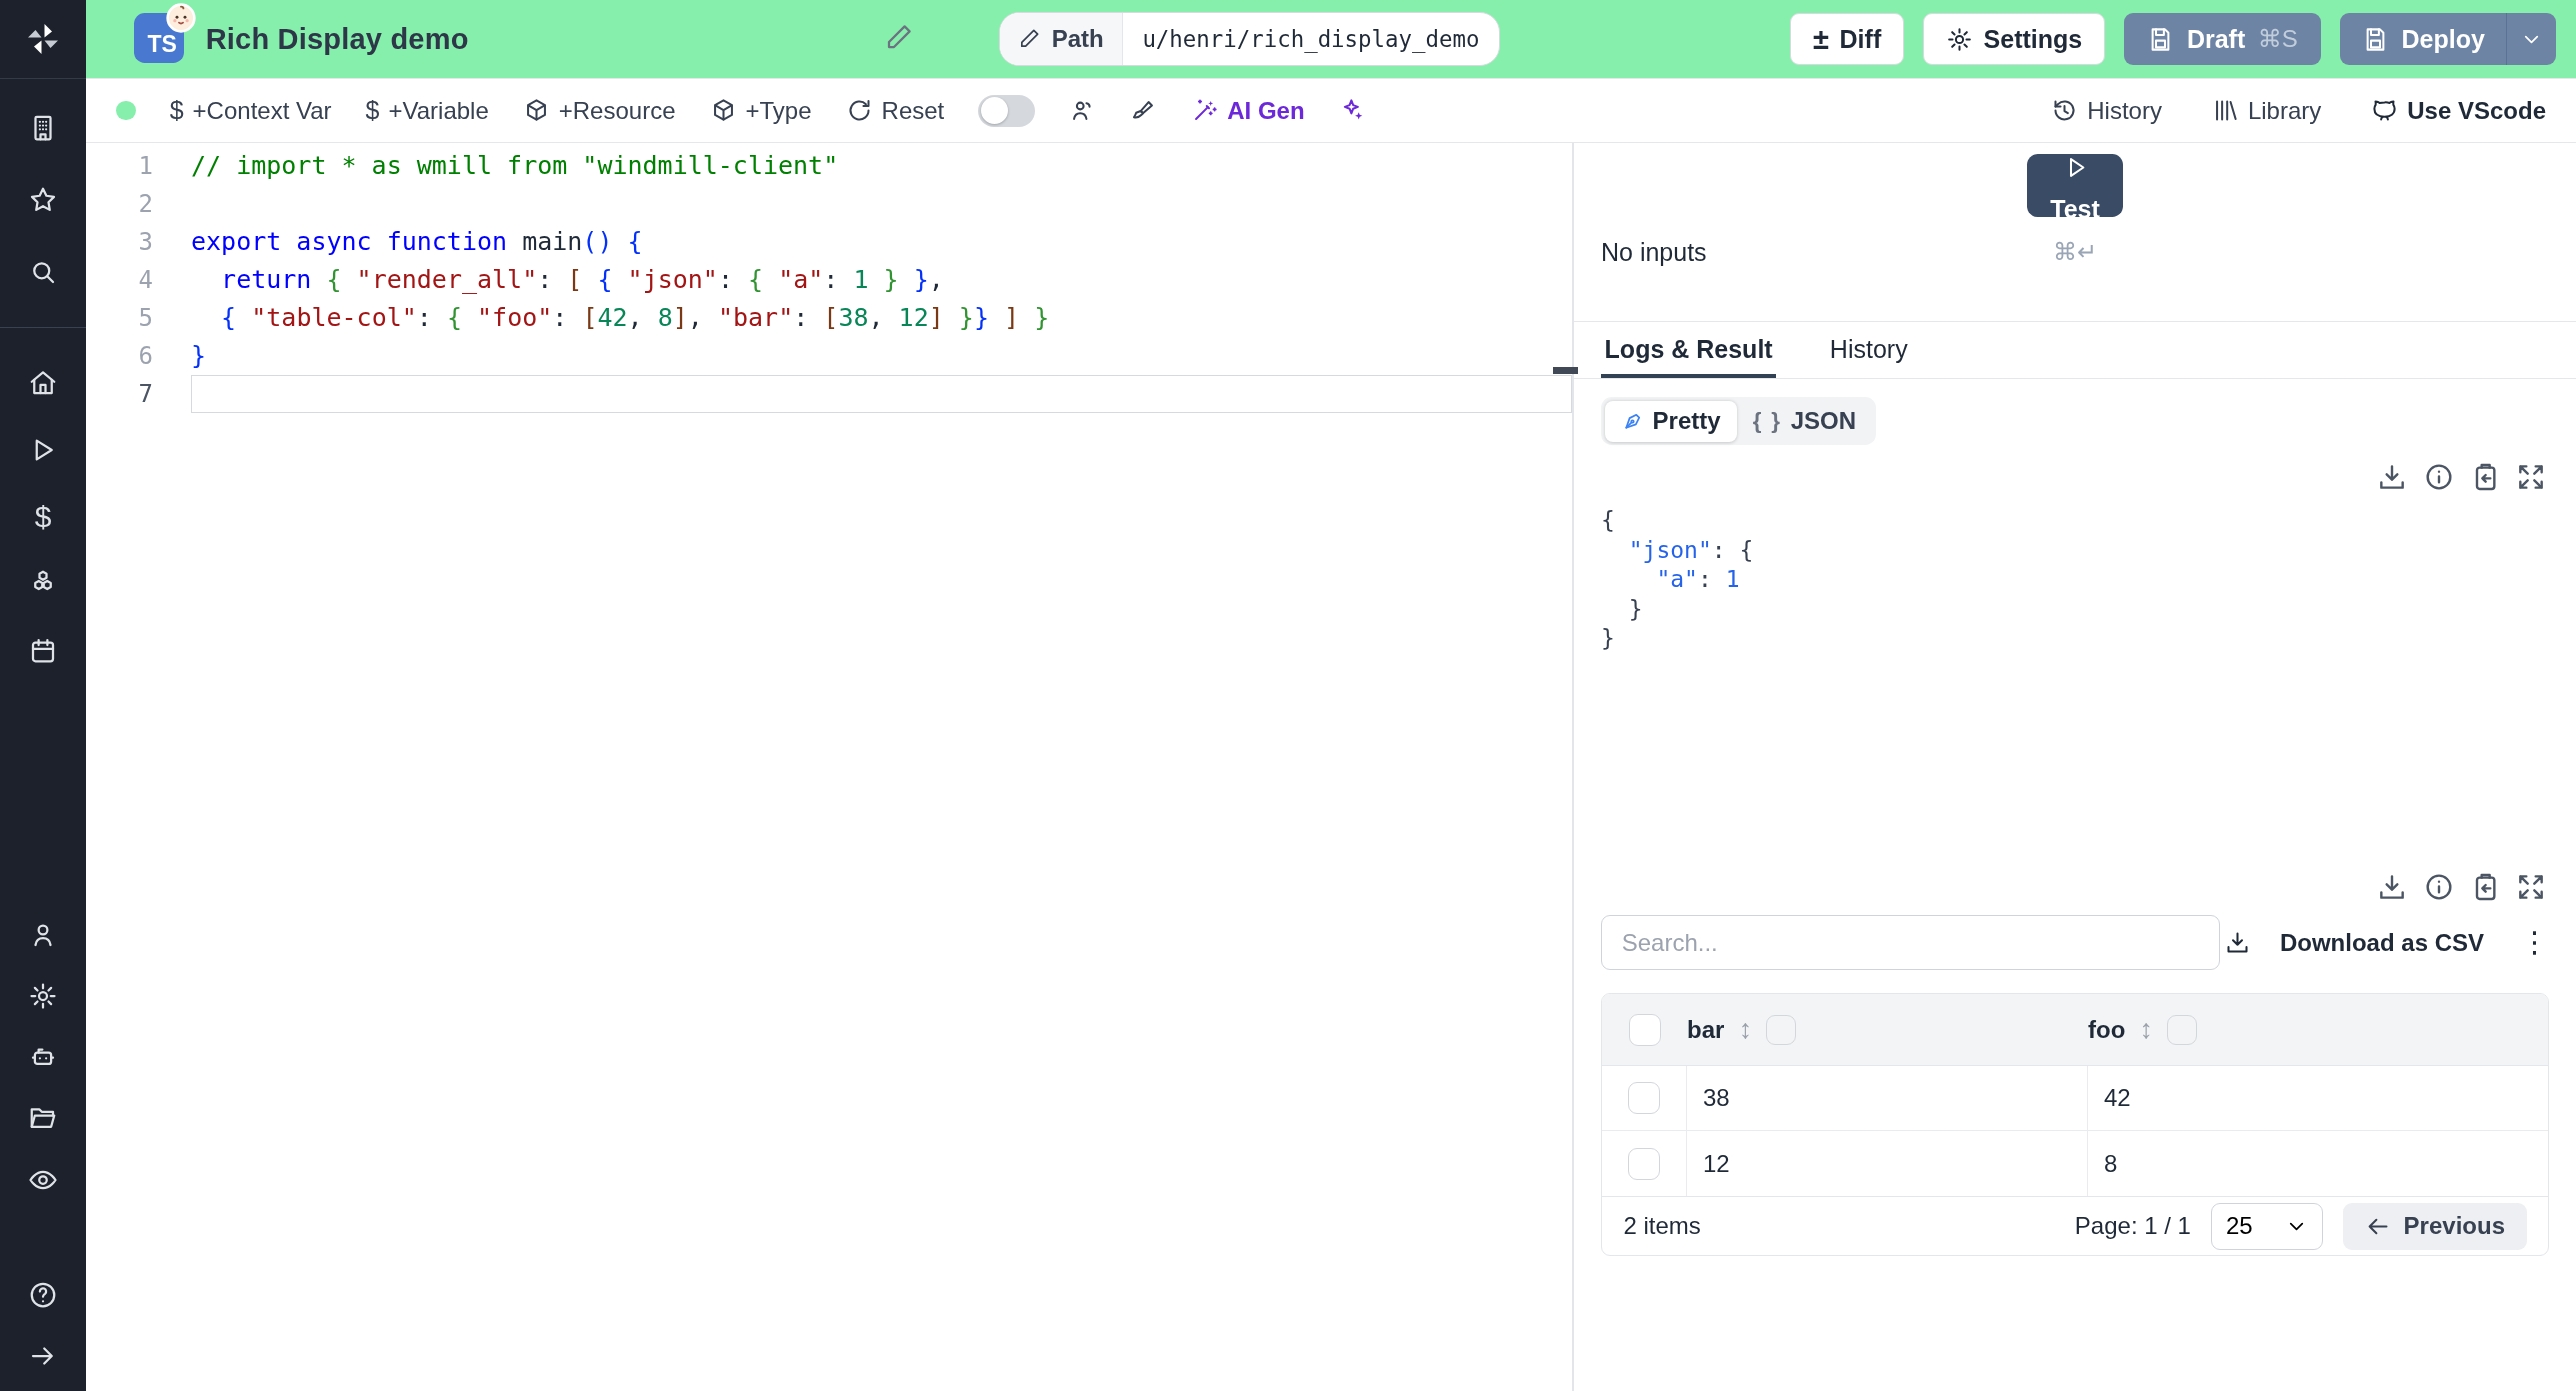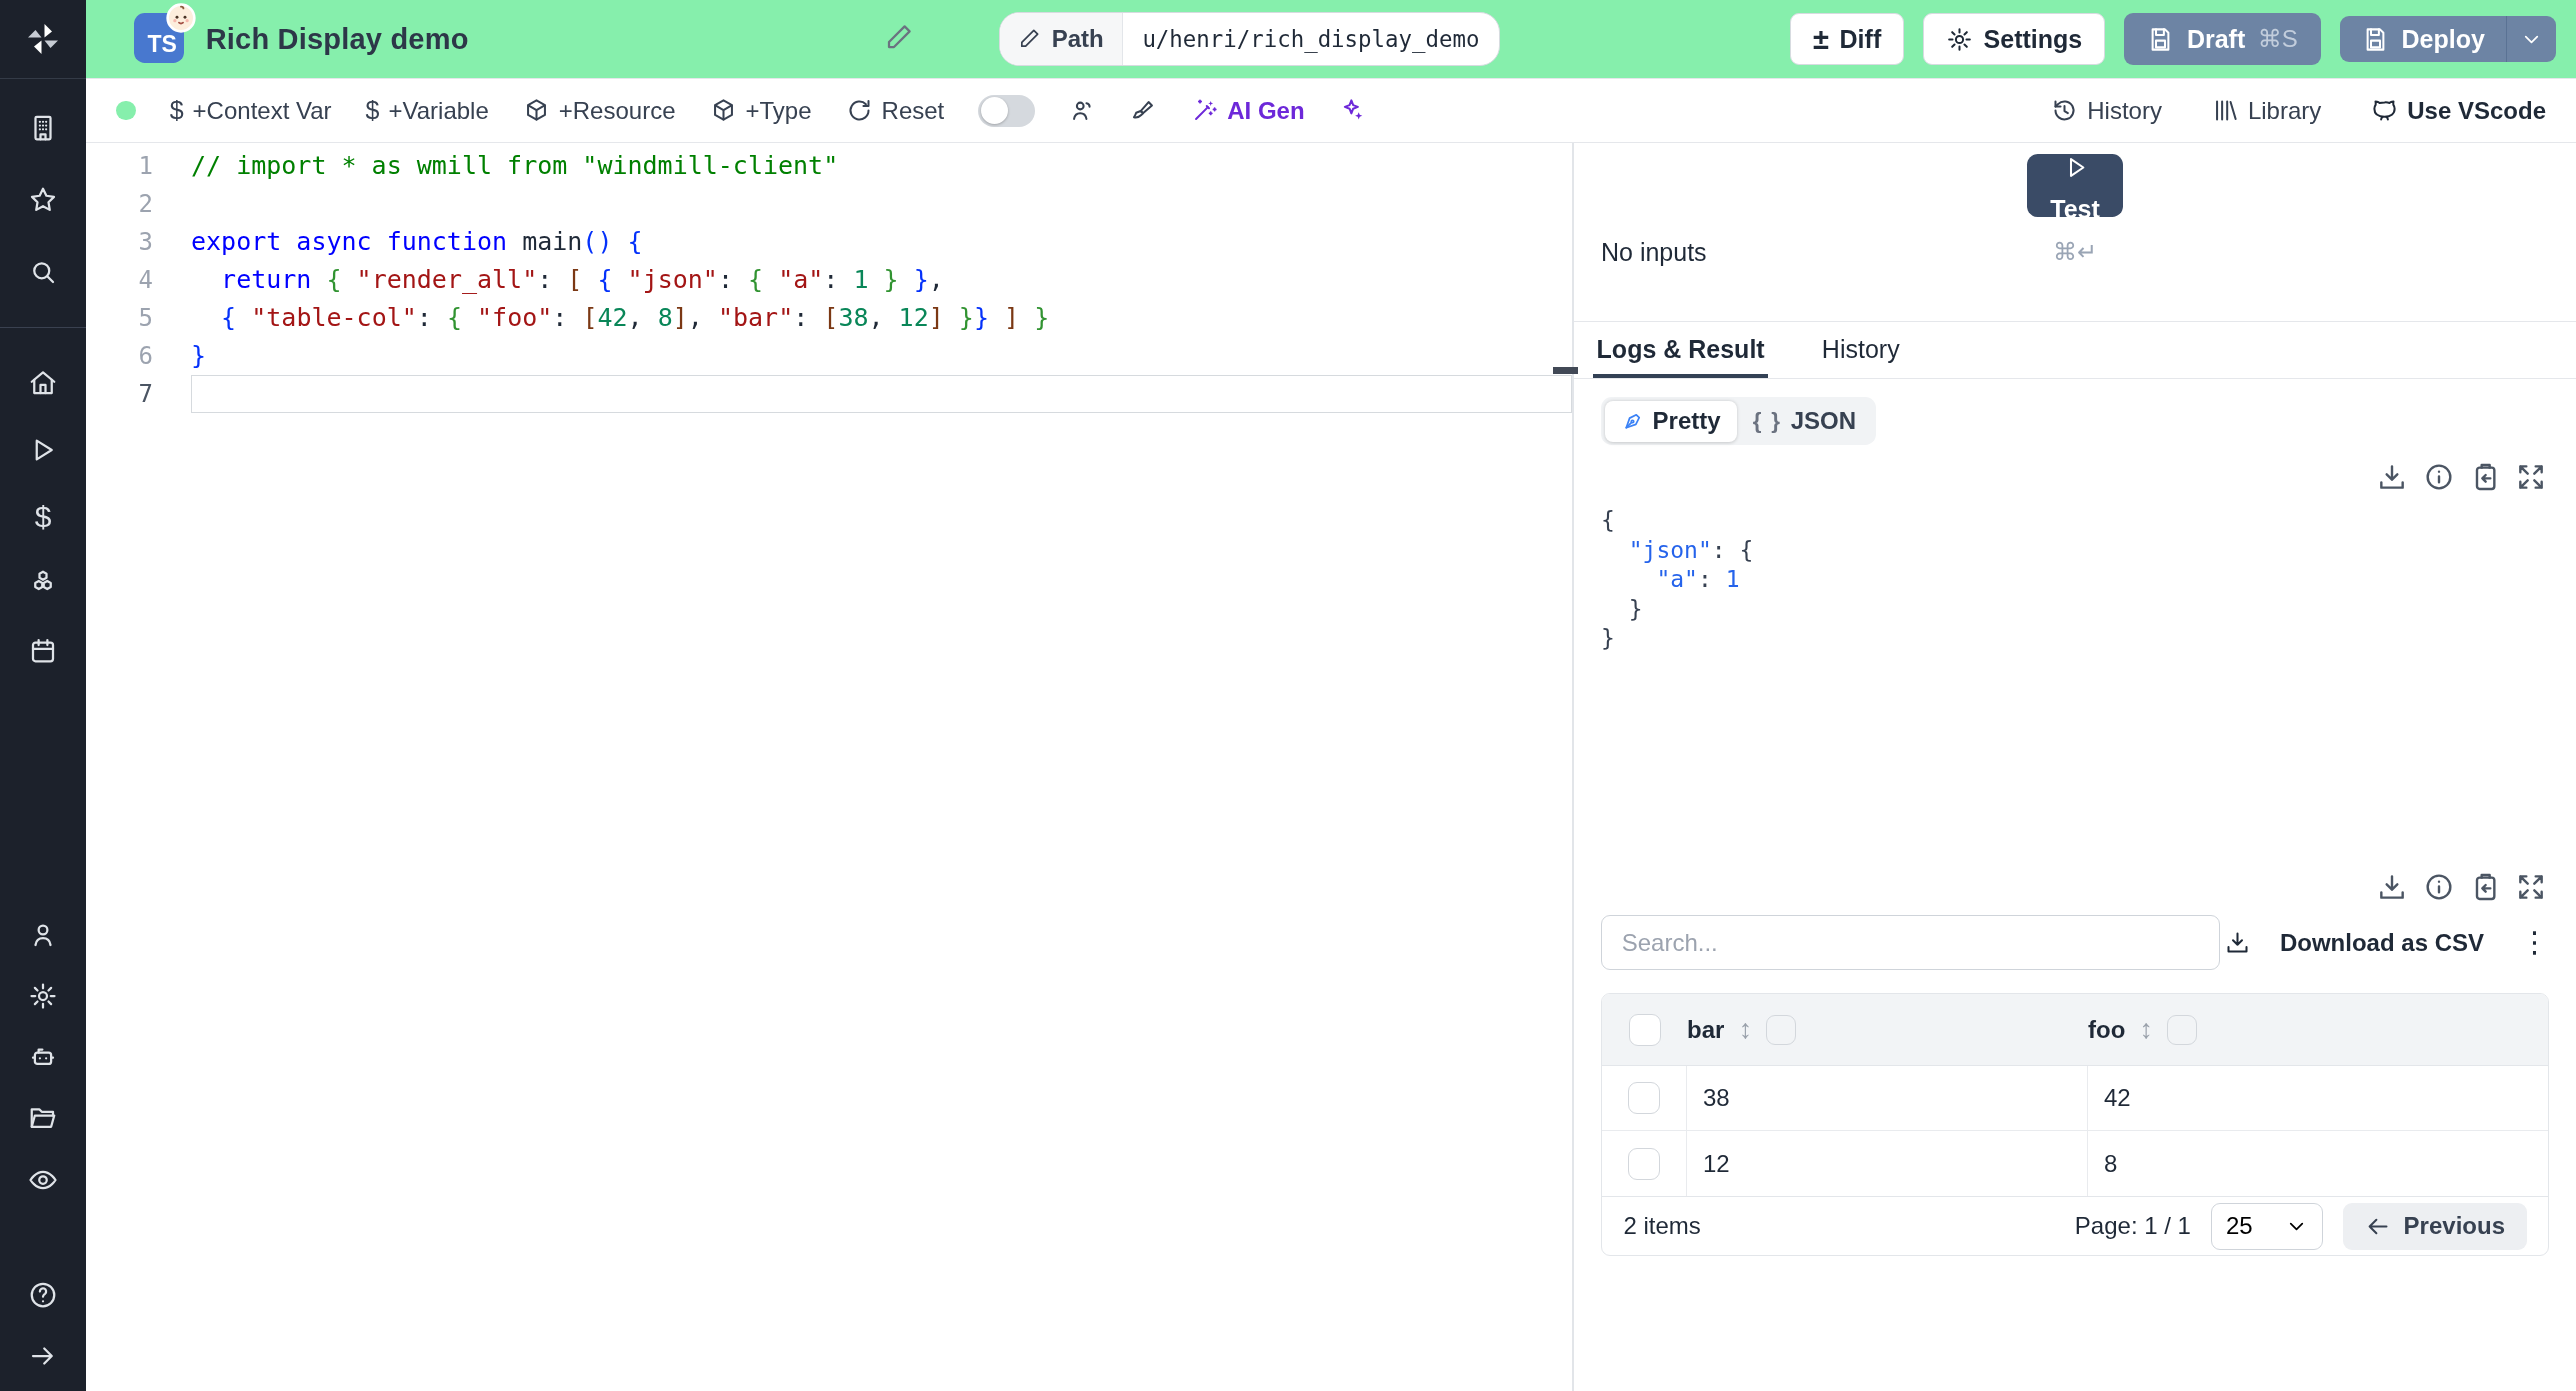--- a/index.html
+++ b/index.html
@@ -51,21 +51,21 @@
   .top-actions { margin-left:auto; display:flex; align-items:center; gap:19.7px; padding-right:19.7px; }
   .btn-outline { display:flex; align-items:center; gap:10.7px; height:52px; padding:0 21.5px;
     border:0.9px solid #d7dbe0; border-radius:9px; background:#fff; color:#1f2937;
     font-size:25px; font-weight:600; cursor:pointer; }
   .btn-slate { display:flex; align-items:center; gap:12.5px; height:52px; padding:0 23px;
     border:none; border-radius:9px; background:#6d84a4; color:#fff; font-size:25px;
     font-weight:700; cursor:pointer; }
   .shortcut-light { color:#c2cddc; font-weight:400; font-size:24px; }
   .deploy-split { display:flex; align-items:stretch; border-radius:9px; overflow:hidden; }
   .deploy-main { display:flex; align-items:center; gap:12.5px; background:#6d84a4; color:#fff;
-    padding:0 21.5px; height:46px; font-size:25px; font-weight:700; border:none; cursor:pointer; }
+    padding:0 21.5px; height:52px; font-size:25px; font-weight:700; border:none; cursor:pointer; }
   .deploy-caret { width:50px; background:#6d84a4; border:none; border-left:1.8px solid #5a7294;
     color:#fff; display:flex; align-items:center; justify-content:center; cursor:pointer; }
   .pm-glyph { font-size:29px; line-height:1; color:#1f2937; }
 
   
   .toolbar { height:64px; border-bottom:0.9px solid #e5e7eb; display:flex; align-items:center;
     padding:0 30px; gap:34px; flex:none; background:#fff; }
   .tb-item { display:flex; align-items:center; gap:9px; background:none; border:none;
     color:#374151; font-size:24px; font-weight:500; cursor:pointer; }
   .dot { width:19.7px; height:19.7px; border-radius:50%; background:#86efac; flex:none; }
@@ -96,21 +96,21 @@
 
   
   .rightpanel { width:1002px; flex:none; display:flex; flex-direction:column; background:#fff; min-height:0; }
   .test-row { display:flex; justify-content:center; padding-top:10.7px; }
   .test-btn { display:flex; align-items:center; gap:14.3px; height:63px; padding:0 23px;
     background:#3a4b66; border:none; border-radius:10.7px; color:#fff; font-size:25px;
     font-weight:700; cursor:pointer;flex-direction:column; }
   .test-shortcut { color:#9aa5b5; font-weight:400; font-size:24px; }
   .no-inputs { margin:21.5px 0 0 27px; font-size:25px; color:#1f2937; }
   .panel-sep { margin-top:54px; border-top:0.9px solid #e5e7eb; }
-  .tabbar { display:flex; border-bottom:0.9px solid #e5e7eb; padding-left:19px; gap:50px; }
+  .tabbar { display:flex; border-bottom:0.9px solid #e5e7eb; padding-left:27px; gap:50px; }
   .tab { background:none; border:none; font-size:25px; color:#1f2937; padding:12.5px 3.6px 10.7px;
     border-bottom:4.5px solid transparent; cursor:pointer; }
   .tab.active { font-weight:600; border-bottom-color:#334155; }
   .result-area { flex:1; padding:0 27px; overflow:hidden; }
 
   .seg { margin-top:18px; display:inline-flex; background:#f1f3f5; border-radius:10.7px; padding:3.6px; }
   .seg-opt { display:flex; align-items:center; gap:9px; padding:6.3px 16px; border:none;
     background:transparent; border-radius:8px; font-size:24px; font-weight:600; color:#374151; cursor:pointer; }
   .seg-opt.active { background:#fff; box-shadow:0 0.9px 3.6px rgba(0,0,0,.18); color:#1f2937;justify-content:flex-end; }
   .nib-blue { color:#3b82f6; }

